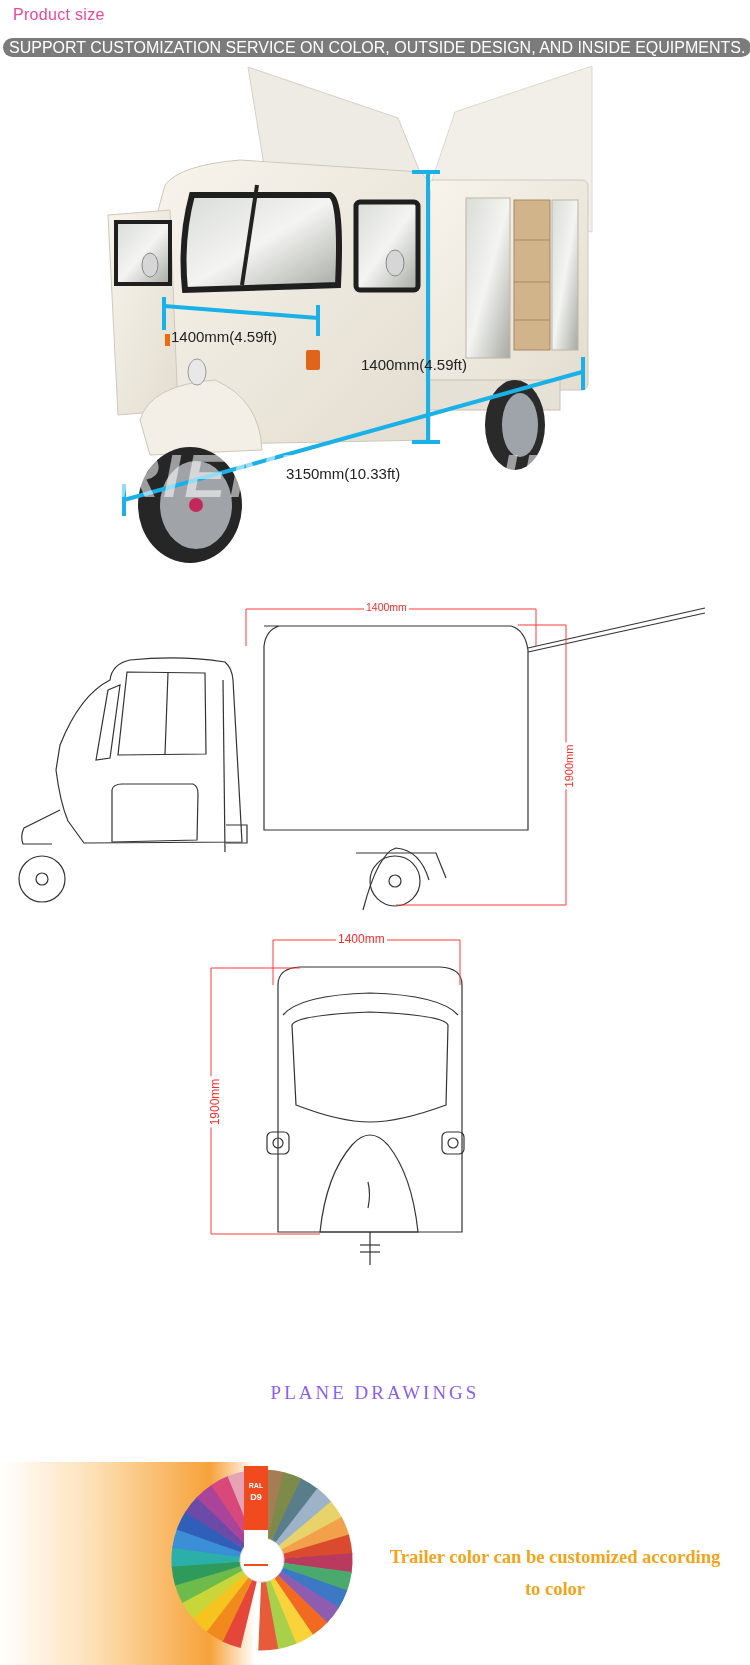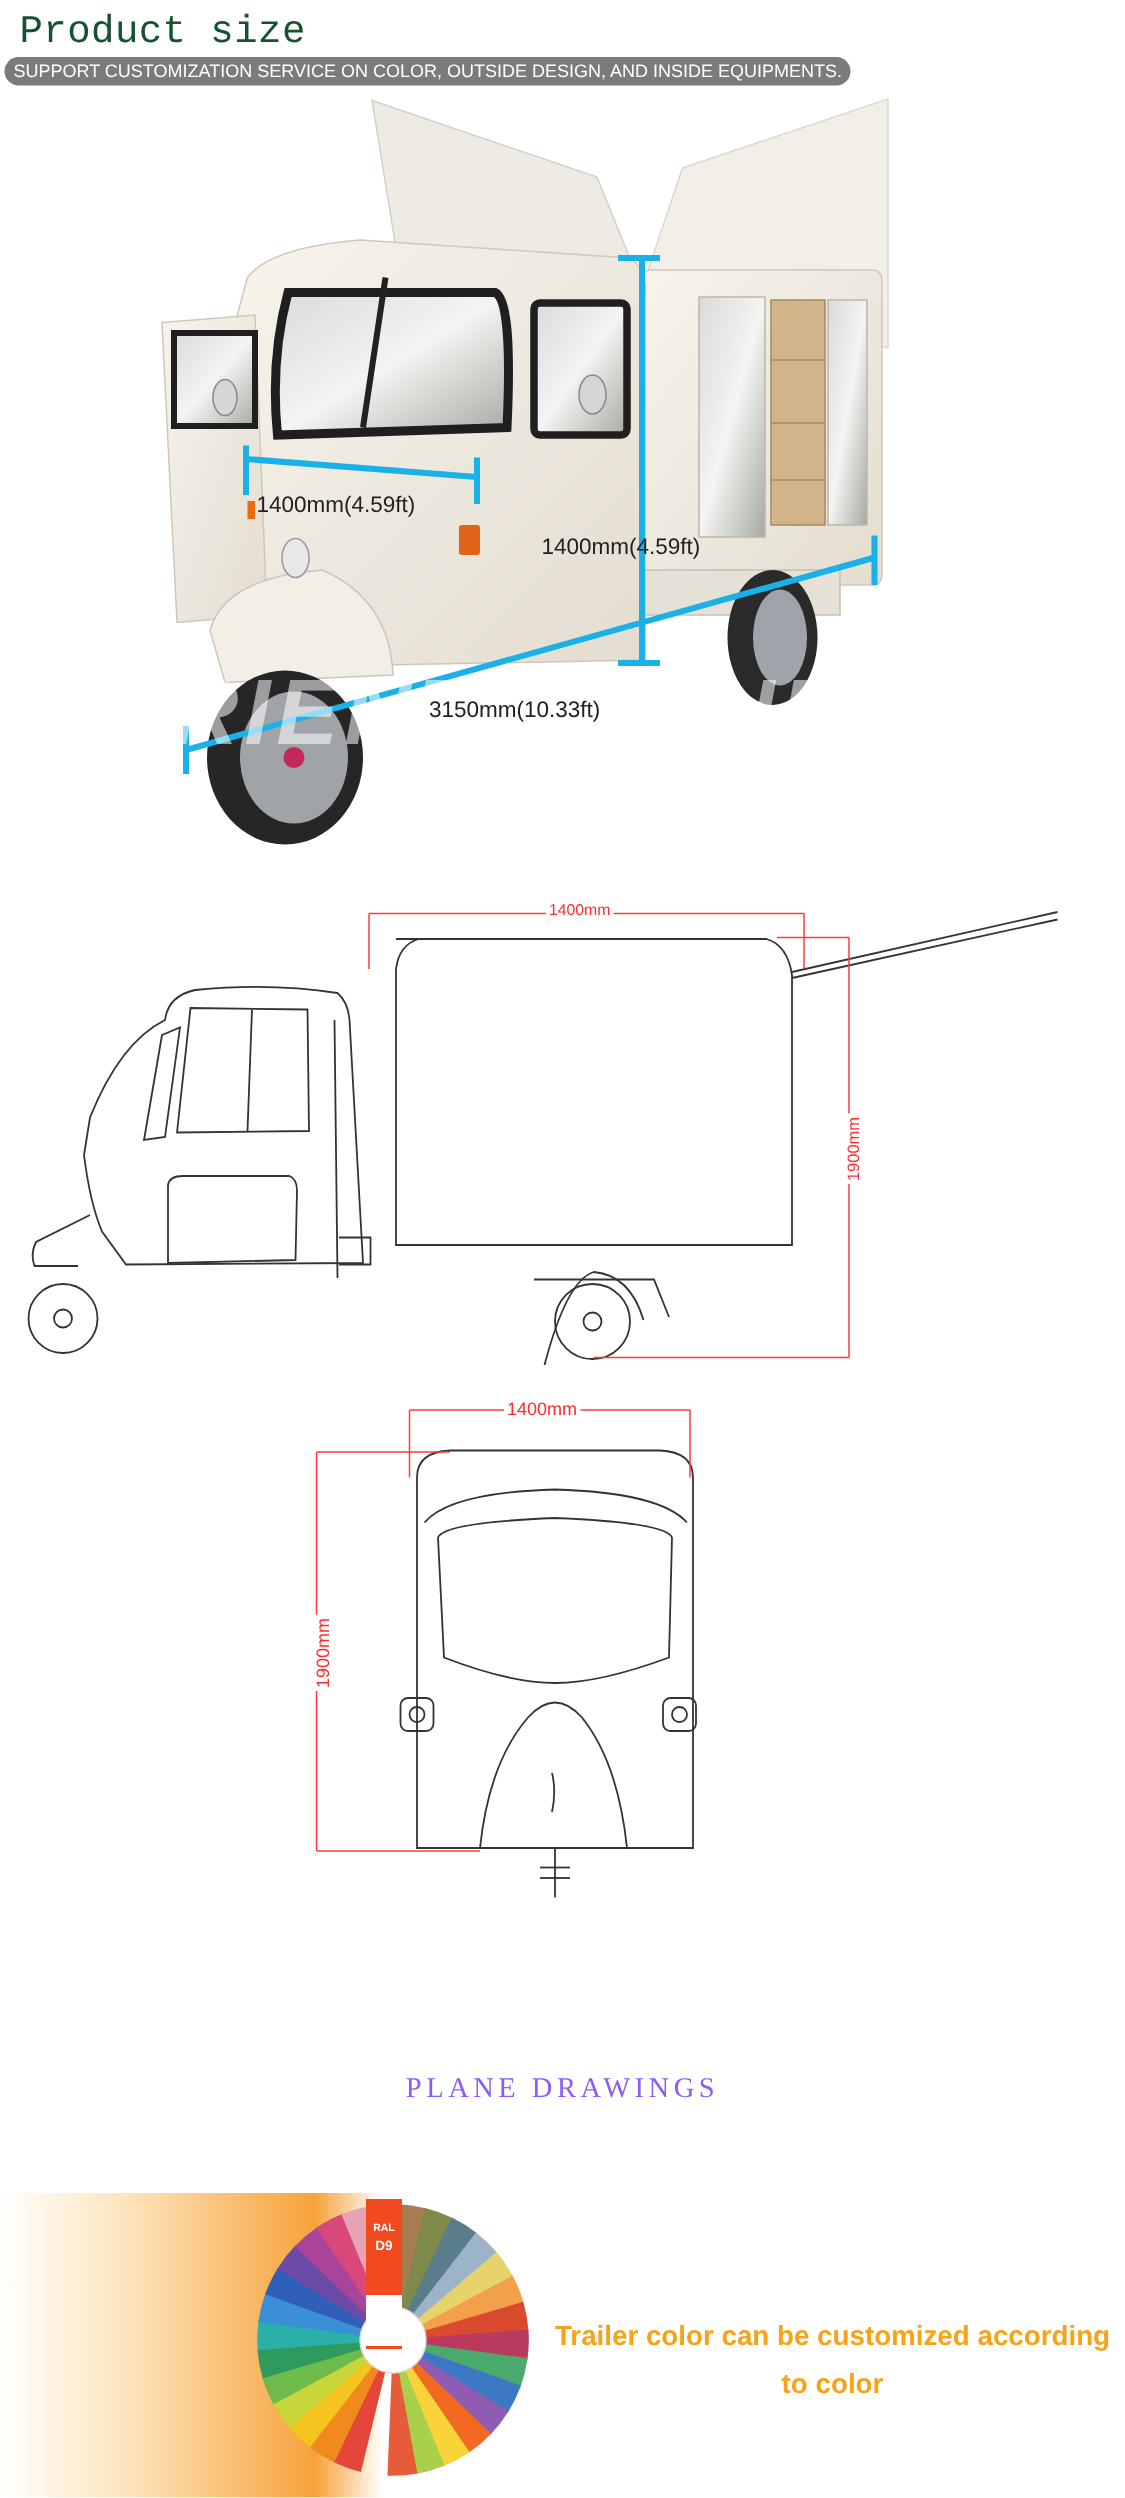--- a/index.html
+++ b/index.html
@@ -1,25 +1,25 @@
 <!DOCTYPE html>
 <html><head>
 <meta charset="utf-8">
 <style>
   * { margin:0; padding:0; box-sizing:border-box; }
   body { width:750px; height:1665px; background:#ffffff; font-family:"Liberation Sans", sans-serif; position:relative; overflow:hidden; }
   .abs { position:absolute; }
-  .title { left:13px; top:6px; font-size:26px; color:#14532d; letter-spacing:0.3px;font-family:Liberation Mono, monospace; }
-  .pill { left:3px; top:38px; height:19px; padding:0 6px; border-radius:10px; background:#7b7b7c; color:#ffffff; font-size:12px; line-height:19px; white-space:nowrap; }
+  .title { left:13px; top:6px; font-size:16px; color:#ec4899; letter-spacing:0.3px; }
+  .pill { left:3px; top:38px; height:19px; padding:0 6px; border-radius:10px; background:#7b7b7c; color:#ffffff; font-size:16px; line-height:19px; white-space:nowrap; }
   .photo { left:0; top:62px; width:750px; height:520px; }
   .dimlabel { font-family:Liberation Sans, sans-serif; font-size:15px; color:#222222; white-space:nowrap; }
   .drawing { left:0; }
   .caption { left:0; width:750px; top:1382px; text-align:center; font-family:"Liberation Serif", serif; font-size:19px; letter-spacing:3px; color:#8b5cf6; }
   .banner { left:0; top:1462px; width:750px; height:203px; }
-  .banner-text { left:360px; top:1541px; width:390px; text-align:center; font-family:Liberation Sans, sans-serif; font-weight:bold; font-size:18.5px; line-height:32px; color:#f5a31a; }
+  .banner-text { left:360px; top:1541px; width:390px; text-align:center; font-family:Liberation Serif, serif; font-weight:bold; font-size:18.5px; line-height:32px; color:#f5a31a; }
   .watermark { font-family:"Liberation Sans", sans-serif; font-weight:bold; font-style:italic; font-size:62px; color:rgba(255,255,255,0.55); letter-spacing:4px; white-space:nowrap; }
 </style>
 </head>
 <body>
 
 <div class="abs title">Product size</div>
 <div class="abs pill">SUPPORT CUSTOMIZATION SERVICE ON COLOR, OUTSIDE DESIGN, AND INSIDE EQUIPMENTS.</div>
 
 <div class="abs photo">
   <svg width="750" height="520" viewBox="0 62 750 520">

